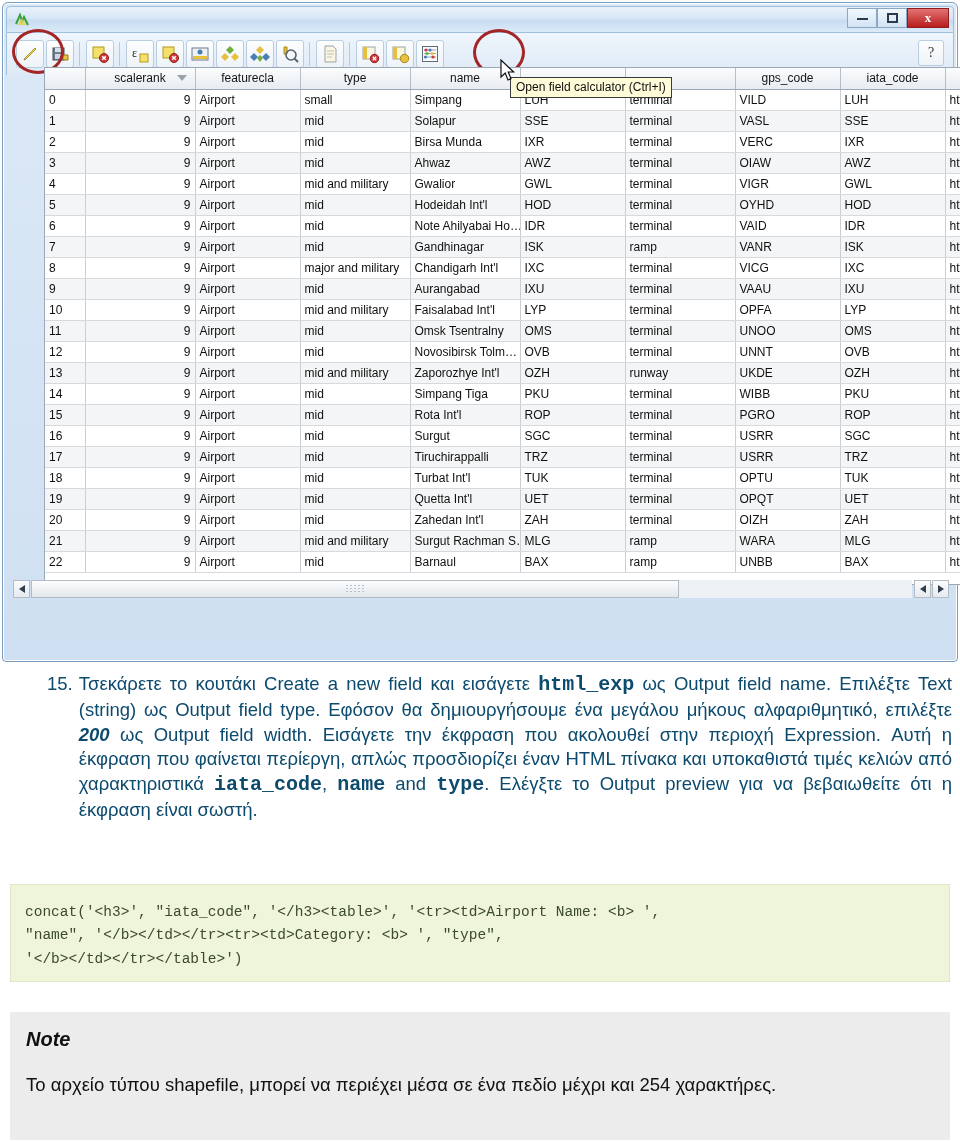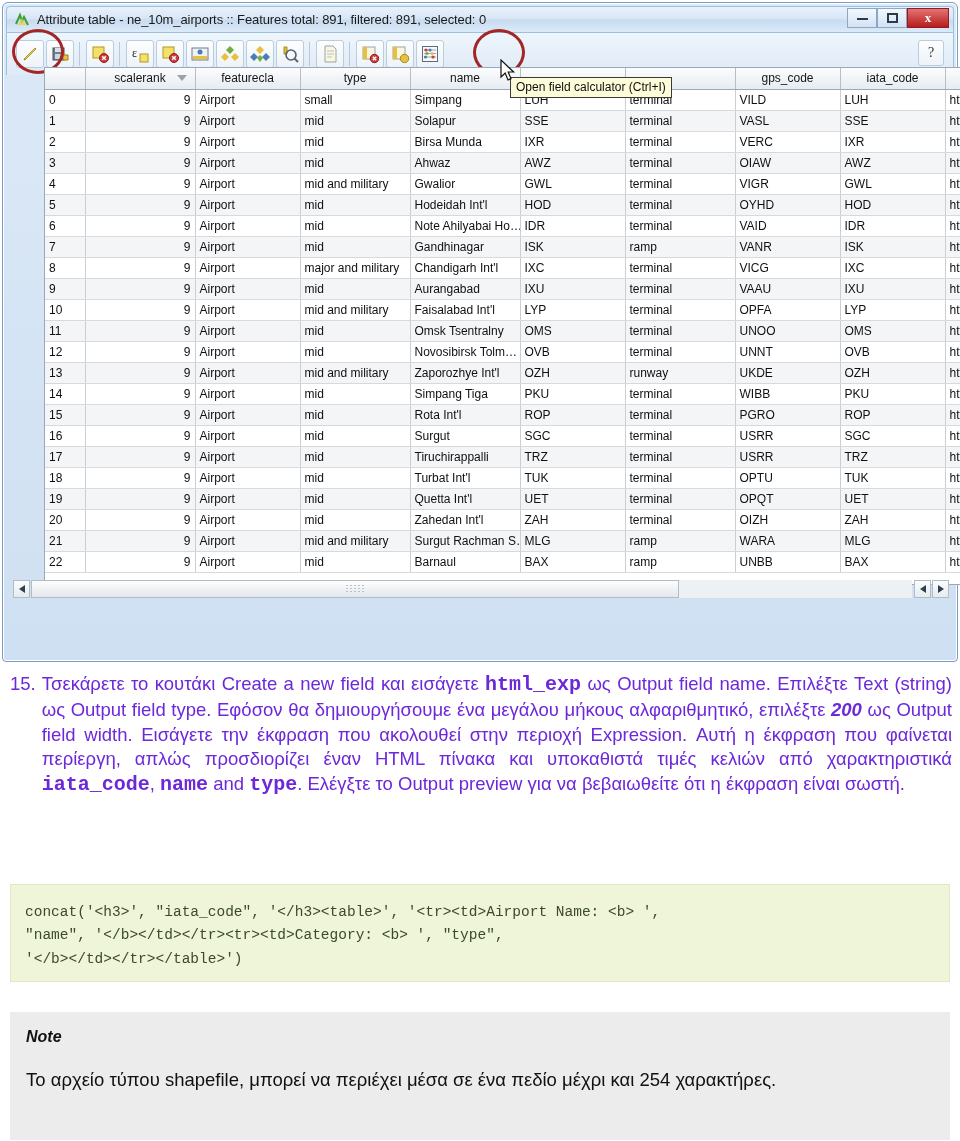--- a/index.html
+++ b/index.html
@@ -198,58 +198,57 @@
     width: 27px; height: 27px; border: 1px solid #9eb2c6; border-radius: 2px;
     background: linear-gradient(to bottom, #fdfefe, #e8eef4);
     display: flex; align-items: center; justify-content: center;
   }
   .vtog.active { background: linear-gradient(to bottom, #ffffff, #dfe8f1); border-color: #7f98ae; }
 
   
   #doc { position: absolute; left: 0; top: 672px; width: 960px; }
   #step {
     display: flex; padding: 0 8px 0 10px;
-    font-size: 18.5px; color: #6d28d9; line-height: 1.32;
+    font-size: 18.5px; color: #0c4a6e; line-height: 1.32; margin-left: 37px;
   }
   #step-num { flex: 0 0 auto; padding-right: 6px; }
   #step-body { flex: 1 1 auto; text-align: justify; }
   .mono-b { font-family: "Liberation Mono", monospace; font-weight: bold; font-size: 20px; }
   .ital { font-style: italic; font-weight: bold; }
 
   #code {
     position: absolute; left: 10px; top: 212px; width: 940px; height: 98px;
     background: #eef5d9; border: 1px solid #e0e8cc;
     font-family: "Liberation Mono", monospace;
     font-size: 14.5px; color: #3b4a2a; line-height: 1.62;
     padding: 16px 14px; white-space: pre-wrap; word-break: break-word;
   }
   #note {
     position: absolute; left: 10px; top: 340px; width: 940px; height: 128px;
     background: #ececec;
     padding: 16px 16px 10px 16px;
   }
   #note-title {
-    font-size: 16px; font-style: italic; font-weight: bold;
+    font-size: 20px; font-style: italic; font-weight: bold;
     color: #111; margin-bottom: 22px;
   }
   #note-body { font-size: 18.5px; color: #111; line-height: 1.33; margin-top: 16px; }
 </style>
 </head>
 <body>
 
 <div id="qgis-window">
 
   <div id="titlebar">
     <span id="app-icon">
       <svg width="16" height="16" viewBox="0 0 16 16">
         <path d="M2 12 L6 3 L8 9 L10 5 L14 13" stroke="#3a9e3a" stroke-width="2" fill="none"></path>
         <path d="M4 13 L8 6 L12 13 Z" fill="#e3d23a" opacity="0.8"></path>
       </svg>
     </span>
-    <span id="title-text">Attribute table - ne_10m_airports :: Features total: 891, filtered: 891, selected: 0</span>
     <div id="win-controls">
       <div class="winbtn">
           <i class="glyph-min"></i>
         </div>
       <div class="winbtn">
           <i class="glyph-max"></i>
         </div>
       <div class="winbtn close">x</div>
     </div>
   </div>

